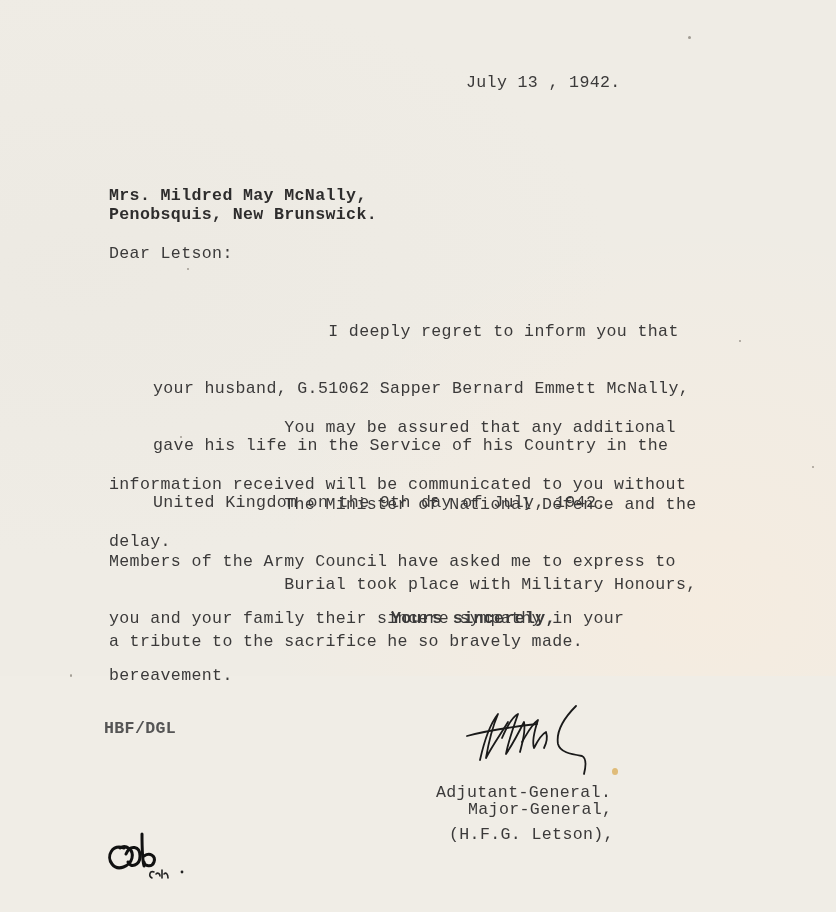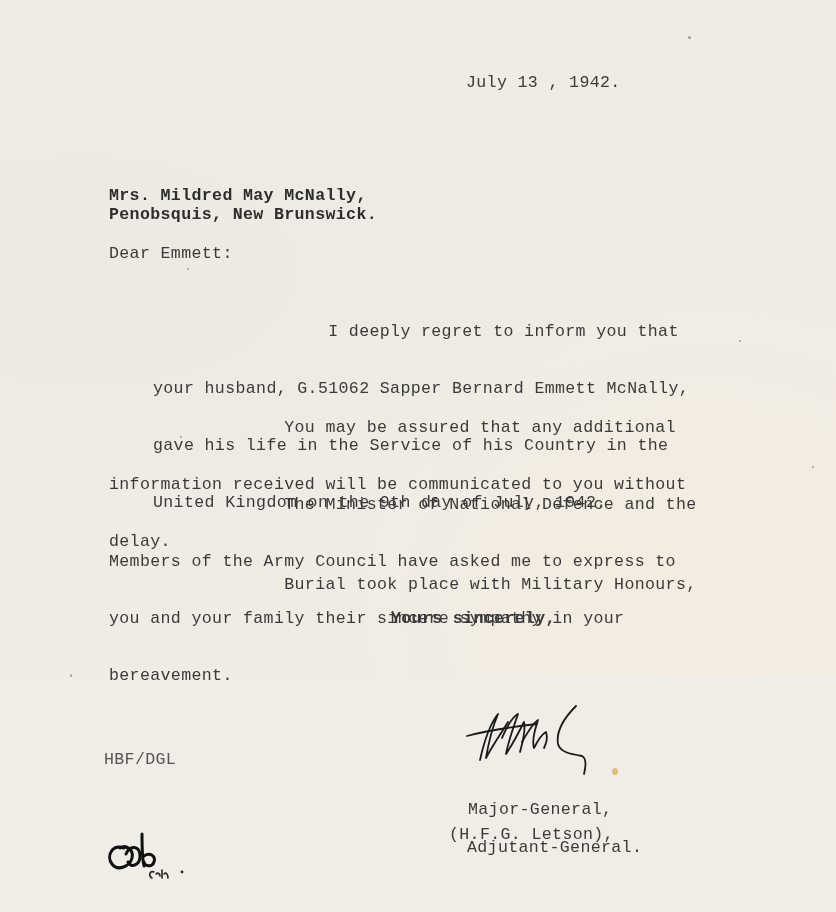--- a/index.html
+++ b/index.html
@@ -47,21 +47,21 @@
 </head>
 <body>
 
 <div class="page">
 
   <div class="tw" style="left:466px; top:73px;">July 13 , 1942.</div>
 
   <div class="tw bold" style="left:109px; top:205px;">Penobsquis, New Brunswick.</div>
   <div class="tw bold" style="left:109px; top:186px;">Mrs. Mildred May McNally,</div>
 
-  <div class="tw" style="left:109px; top:244px;">Dear Emmett:</div>
+  <div class="tw" style="left:109px; top:244px;">Dear Letson:</div>
 
   <div class="tw" style="left:109px; top:284px;margin-left:44px;">
     <span class="line">                 I deeply regret to inform you that</span>
     <span class="line">your husband, G.51062 Sapper Bernard Emmett McNally,</span>
     <span class="line">gave his life in the Service of his Country in the</span>
     <span class="line">United Kingdom on the 9th day of July, 1942.</span>
   </div>
 
   <div class="tw" style="left:109px; top:457px;">
     <span class="line">                 The Minister of National Defence and the</span>
@@ -71,40 +71,41 @@
   </div>
 
   <div class="tw" style="left:109px; top:380px;">
     <span class="line">                 You may be assured that any additional</span>
     <span class="line">information received will be communicated to you without</span>
     <span class="line">delay.</span>
   </div>
 
   <div class="tw" style="left:109px; top:537px;">
     <span class="line">                 Burial took place with Military Honours,</span>
+    <span class="line">a tribute to the sacrifice he so bravely made.</span>
   </div>
 
   <div class="tw" style="left:391px; top:609px;font-weight:bold;">Yours sincerely,</div>
 
-  <div class="tw" style="left:104px; top:750px; color:#555;">HBF/DGL</div>
+  <div class="tw" style="left:104px; top:719px; color:#555;font-weight:bold;">HBF/DGL</div>
 
   <svg class="sig" style="left:462px; top:702px;" width="140" height="80" viewBox="0 0 140 80">
     <g fill="none" stroke="#1a1a1a" stroke-width="1.8" stroke-linecap="round" stroke-linejoin="round">
       <path d="M5 34 C20 30 40 26 75 22"></path>
       <path d="M18 58 C22 40 28 22 36 12 C30 26 26 44 24 56 C30 44 40 30 46 20"></path>
       <path d="M40 36 C46 22 52 14 56 12 C52 24 46 40 44 52 C52 40 58 28 62 20 C64 30 60 42 58 50"></path>
       <path d="M60 40 C66 30 70 22 76 18 C72 30 70 40 72 46 C76 38 80 32 84 30 C86 36 84 42 82 46"></path>
       <path d="M114 4 C102 16 94 30 96 42 C98 50 108 52 120 54 C124 56 124 64 122 72"></path>
     </g>
   </svg>
   <span class="speck" style="left:612px; top:768px; width:6px; height:7px; background:#d9a64a; opacity:0.7;"></span>
 
   <div class="tw" style="left:449px; top:825px;">(H.F.G. Letson),</div>
   <div class="tw" style="left:468px; top:800px;">Major-General,</div>
-  <div class="tw" style="left:436px; top:838px;margin-left:31px;">Adjutant-General.</div>
+  <div class="tw" style="left:436px; top:783px;">Adjutant-General.</div>
 
   <svg class="sig" style="left:104px; top:826px;" width="90" height="60" viewBox="0 0 90 60">
     <g fill="none" stroke="#111" stroke-width="3" stroke-linecap="round" stroke-linejoin="round">
       <path d="M20 22 C8 18 2 30 8 38 C14 46 26 40 28 32 C30 24 22 18 16 22"></path>
       <path d="M22 28 C26 18 36 20 36 30 C36 40 26 42 24 36"></path>
       <path d="M38 8 C38 20 38 32 40 40"></path>
       <path d="M40 30 C46 26 52 30 50 36 C48 42 40 40 40 36"></path>
     </g>
     <g fill="none" stroke="#222" stroke-width="1.6" stroke-linecap="round">
       <path d="M50 46 C46 44 44 50 48 52 M52 48 C54 46 56 48 56 50 M58 44 L58 52 M60 48 C62 46 64 48 64 52"></path>

